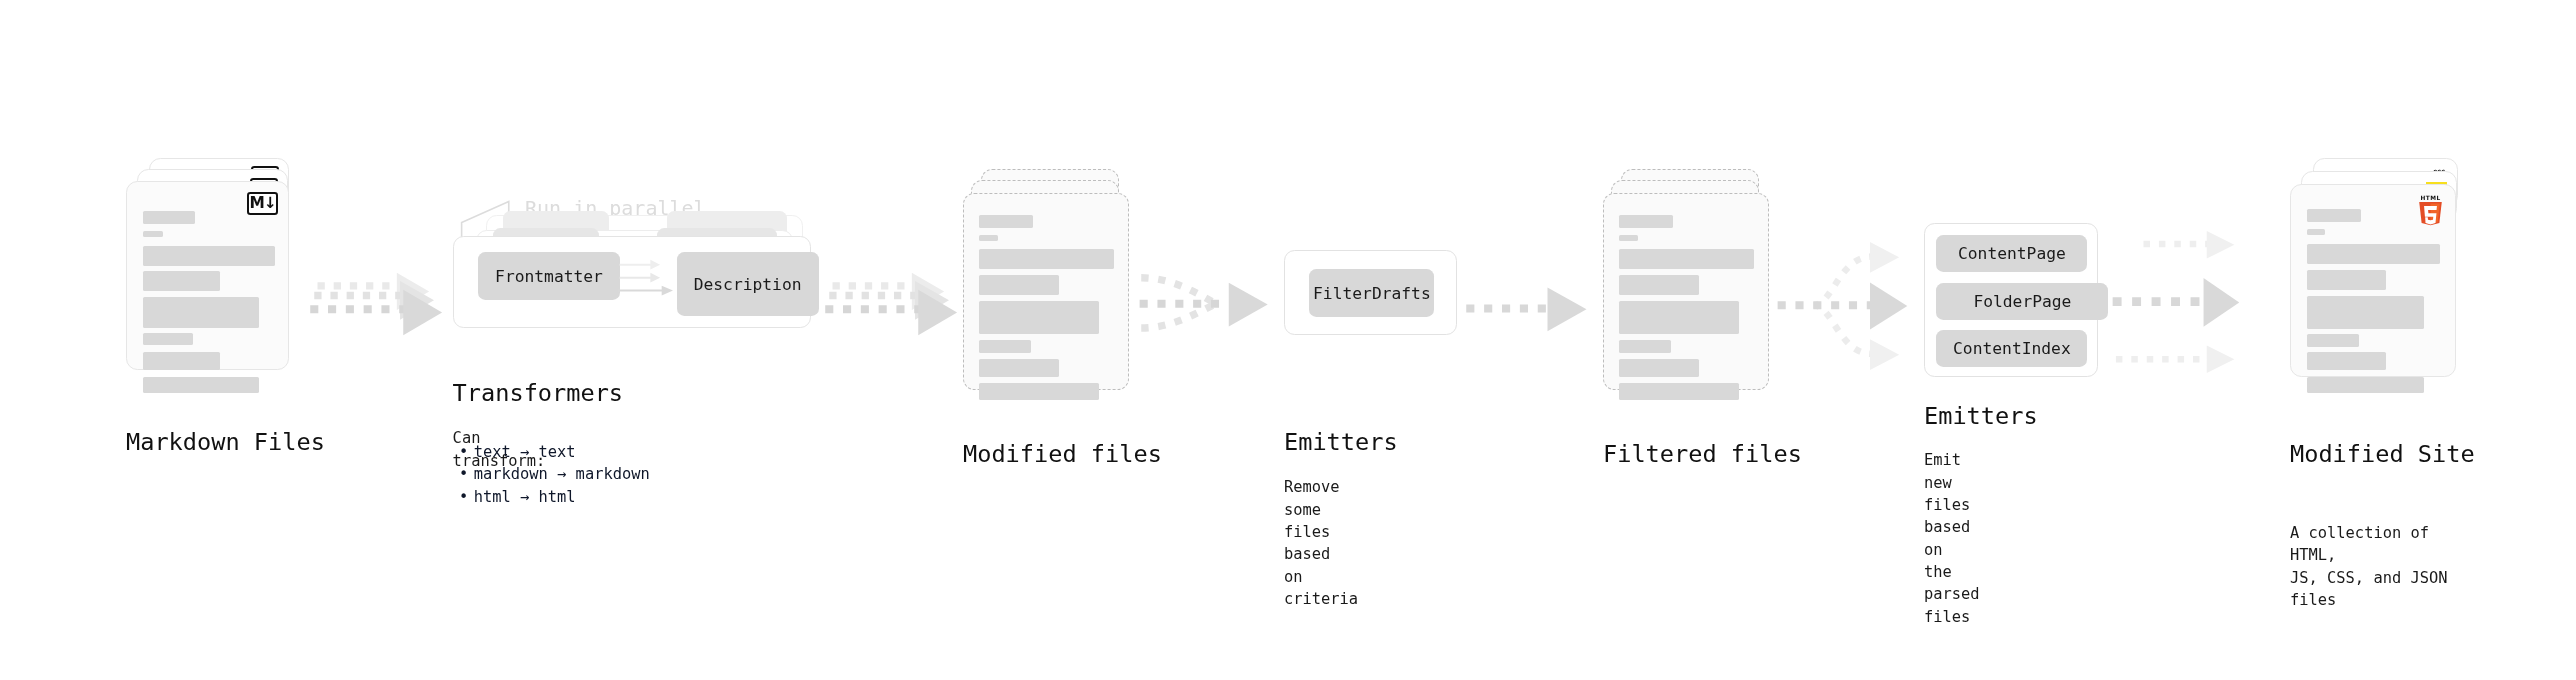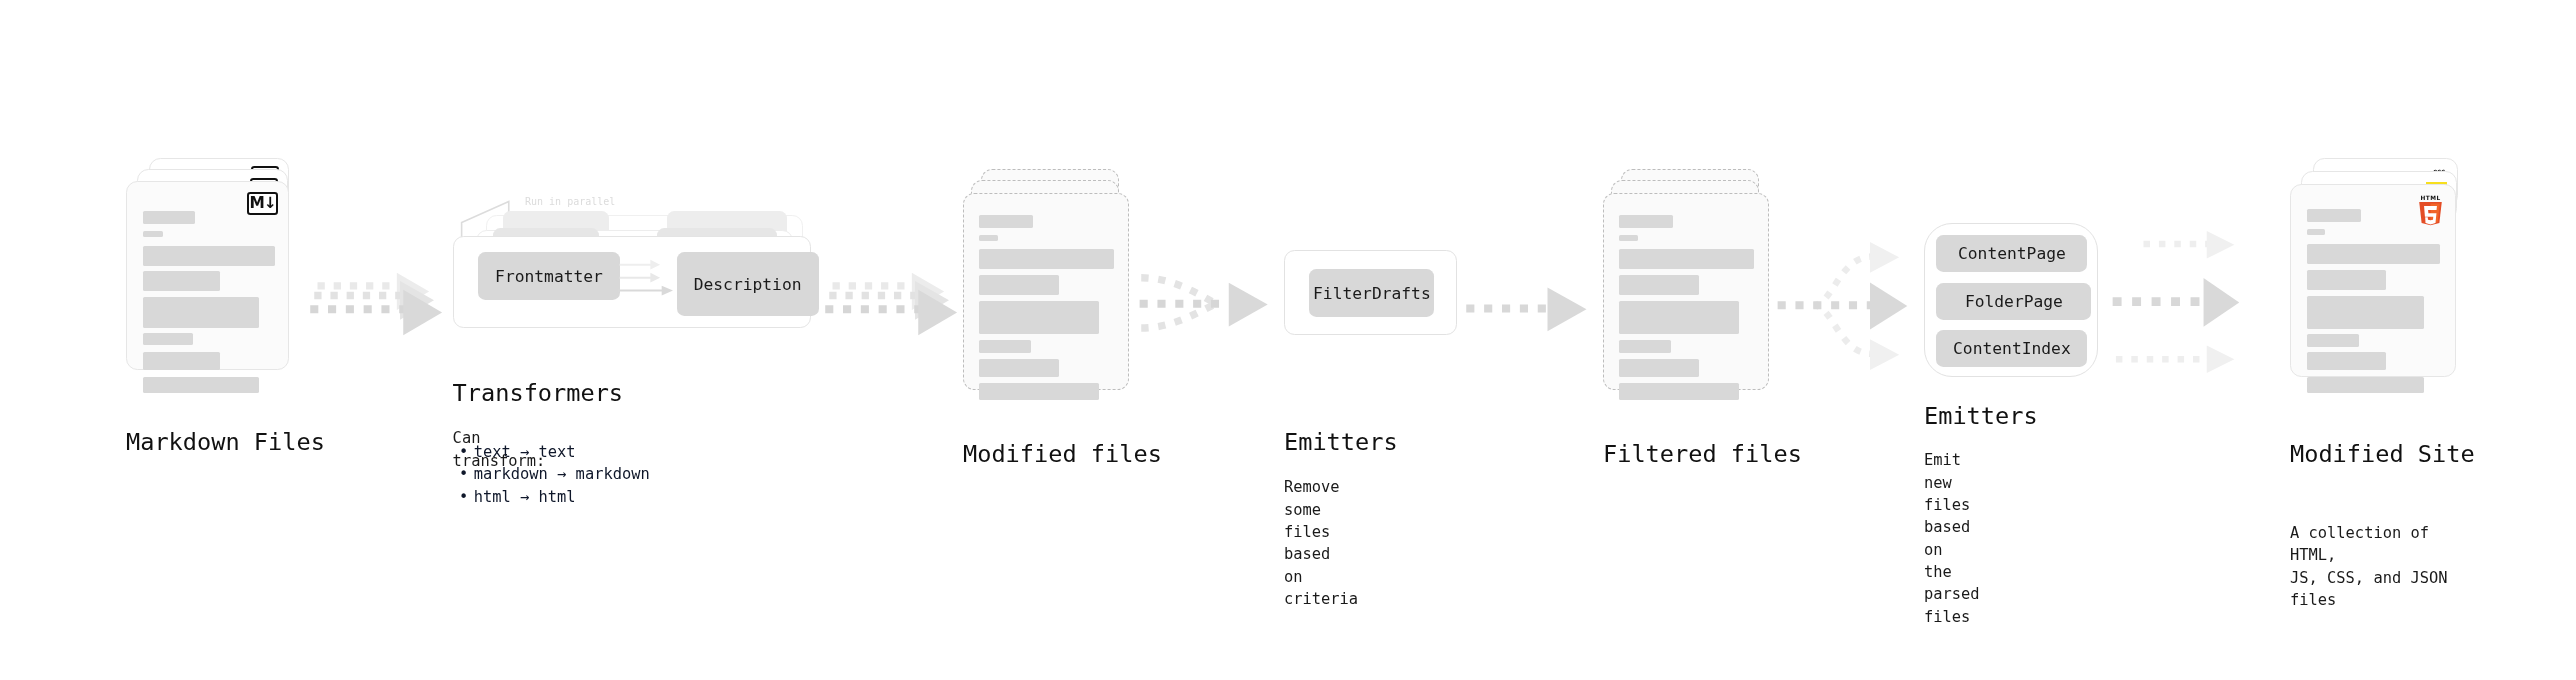--- a/index.html
+++ b/index.html
@@ -163,21 +163,21 @@
       <line x1="5" y1="51" x2="126" y2="51"></line>
     </g>
     <polygon points="120,27 168,55 120,83" fill="#d9d9d9"></polygon>
   </svg>
 
   <div class="node" style="left:455px; top:195px;">
 
     <svg class="arrow-svg" style="left:-8.1px; top:-4.9px;" width="260" height="57" viewBox="0 0 320 70">
       <path d="M 18 60 L 18 40 L 76 14 L 76 36" stroke="#dcdcdc" stroke-width="2" fill="none"></path>
     </svg>
-    <div style="position:absolute; left:70px; top:0.8px; font-family:'DejaVu Sans Mono','Liberation Mono',monospace; font-size:10px; color:#dcdcdc; white-space:nowrap;">Run in parallel</div>
+    <div style="position:absolute; left:70px; top:0.8px; font-family:'DejaVu Sans Mono','Liberation Mono',monospace; font-size:20px; color:#dcdcdc; white-space:nowrap;">Run in parallel</div>
 
     <div class="ghost proc-box" style="left:31px; top:20.3px; width:317px; height:73px; border-color:#f0f0f0;">
       <div class="chip" style="left:16.3px; top:-4.9px; width:106px; height:46px; background:#ededed; color:transparent;"></div>
       <div class="chip" style="left:180px; top:-4.9px; width:120px; height:46px; background:#ededed; color:transparent;"></div>
     </div>
     <div class="ghost proc-box" style="left:21px; top:35px; width:317px; height:73px; border-color:#ededed;">
       <div class="chip" style="left:16.3px; top:-3.3px; width:106px; height:46px; background:#e6e6e6; color:transparent;"></div>
       <div class="chip" style="left:180px; top:-3.3px; width:120px; height:46px; background:#e6e6e6; color:transparent;"></div>
     </div>
 
@@ -291,23 +291,23 @@
     </g>
     <polygon points="116,6 152,25 116,44" fill="#f0f0f0"></polygon>
     <polygon points="116,126 152,145 116,164" fill="#f0f0f0"></polygon>
     <g fill="none" stroke="#d8d8d8" stroke-width="10" stroke-dasharray="10 12">
       <line x1="2" y1="84" x2="120" y2="84"></line>
     </g>
     <polygon points="116,56 162,85 116,114" fill="#d9d9d9"></polygon>
   </svg>
 
   <div class="node" style="left:1924px; top:223px;">
-    <div class="proc-box" style="left:0px; top:0px; width:174px; height:154px;border-radius:28px;">
+    <div class="proc-box" style="left:0px; top:0px; width:174px; height:154px;">
       <div class="chip" style="left:11.4px; top:11.4px; width:151px; height:37px;">ContentPage</div>
-      <div class="chip" style="left:11.4px; top:59px; width:155px; height:37px;">FolderPage</div>
+      <div class="chip" style="left:11.4px; top:59px; width:172px; height:37px;">FolderPage</div>
       <div class="chip" style="left:11.4px; top:106px; width:151px; height:37px;">ContentIndex</div>
     </div>
     <div class="caption-title" style="position:absolute; left:0px; top:180px;">Emitters</div>
     <div class="caption-sub" style="position:absolute; left:0px; top:215px;">Emit new files based on
 the parsed files</div>
   </div>
 
   <svg class="arrow-svg" style="left:2111px; top:231px;" width="138" height="142" viewBox="0 0 170 175">
     <g fill="none" stroke="#eeeeee" stroke-width="8" stroke-dasharray="8 11">
       <line x1="40" y1="16" x2="120" y2="16"></line>

